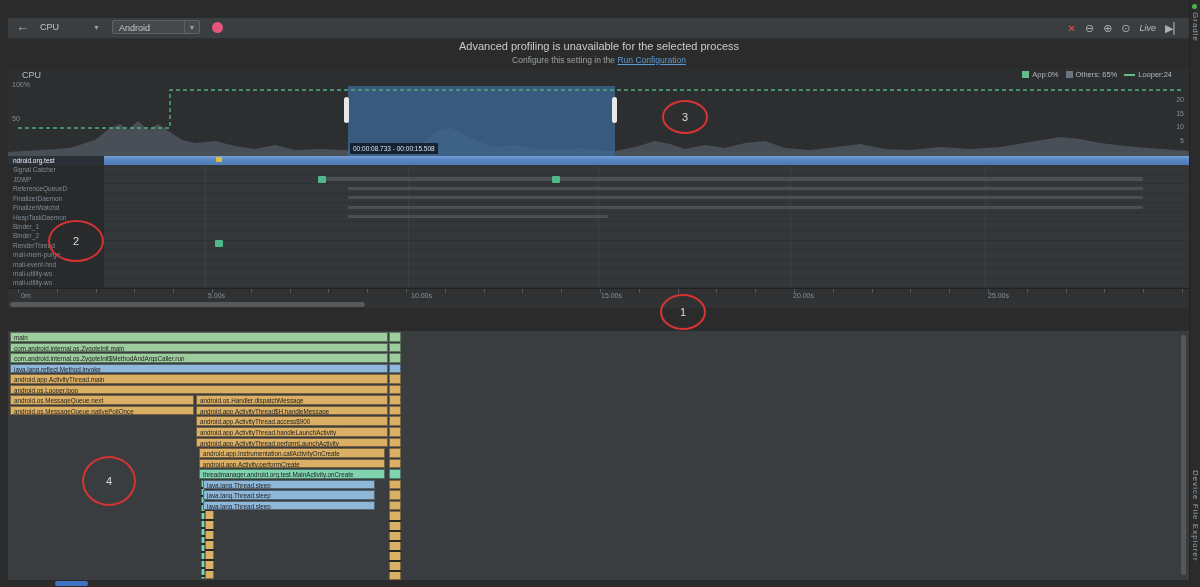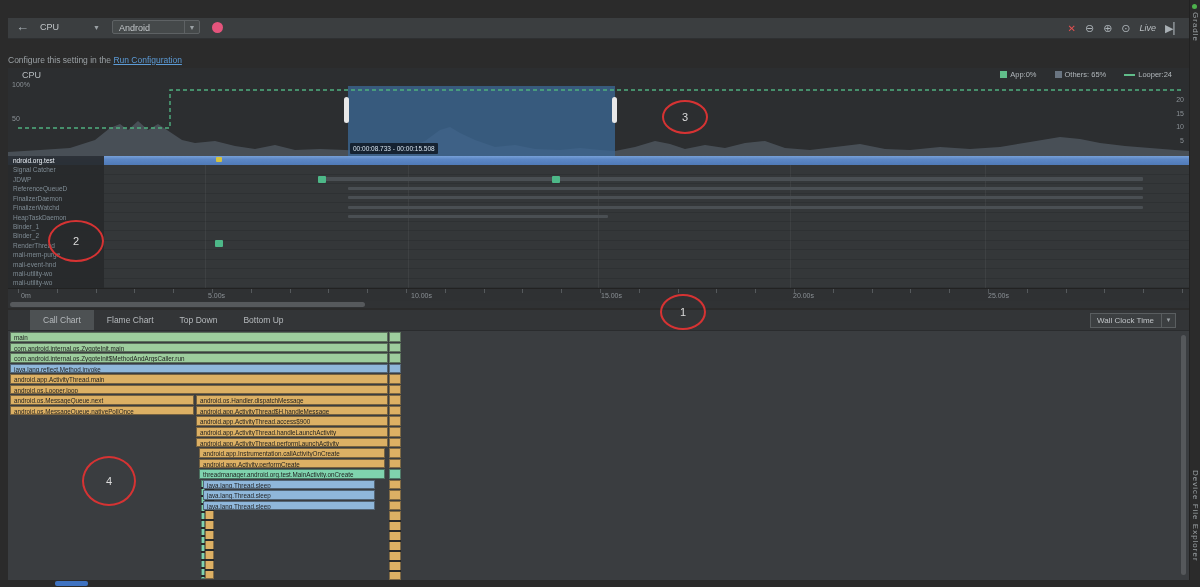--- a/index.html
+++ b/index.html
@@ -22,28 +22,28 @@
   #tb-right .x{color:#e25050;font-size:10px;font-weight:bold;}
   #tb-right .live{font-size:9px;color:#b9bec1;font-style:italic;}
   
   #rstrip{right:0;top:0;width:10px;height:587px;background:#2b2b2b;border-left:1px solid #222;}
   .vtext{writing-mode:vertical-rl;font-size:8px;color:#9aa0a3;letter-spacing:1px;}
   #gradle-dot{position:absolute;left:2px;top:4px;width:5px;height:5px;border-radius:50%;background:#4db24d;}
   #bottombar{left:0;top:580px;width:1200px;height:7px;background:#2b2b2b;}
   #bottom-chip{left:55px;top:581px;width:33px;height:5px;background:#3f73c1;border-radius:2px;}
   
   #banner-title{left:8px;top:40px;width:1182px;text-align:center;font-size:11px;color:#c8ccce;}
-  #banner-sub{left:8px;top:55px;width:1182px;font-size:8.5px;color:#9aa0a4;}
+  #banner-sub{left:8px;top:55px;width:1182px;text-align:center;font-size:8.5px;color:#9aa0a4;}
   #banner-sub a{color:#5c9bd6;text-decoration:underline;cursor:pointer;}
   
   #cpu-region{left:8px;top:68px;width:1182px;height:88px;background:#2c2e30;}
   #cpu-label{position:absolute;left:14px;top:2px;font-size:9px;color:#b9bec1;}
   .yl{position:absolute;left:4px;font-size:7px;color:#8b9196;}
   .yr{position:absolute;right:6px;font-size:7px;color:#8b9196;text-align:right;width:16px;}
-  #legend{position:absolute;right:18px;top:2px;display:flex;gap:18px;align-items:center;font-size:7.5px;color:#b2b8bc;}
+  #legend{position:absolute;right:18px;top:2px;display:flex;gap:7px;align-items:center;font-size:7.5px;color:#b2b8bc;}
   #legend .it{display:flex;gap:3px;align-items:center;}
   #legend .sq{width:7px;height:7px;}
   #legend .dash{width:11px;height:0;border-top:2px dashed #61bd8a;}
   #selection{position:absolute;left:340px;top:18px;width:267px;height:70px;background:rgba(59,102,148,.78);cursor:col-resize;}
   .handle{position:absolute;width:5px;height:26px;top:29px;background:#e8e8e8;border-radius:3px;}
   #sel-chip{position:absolute;left:342px;top:75px;height:11px;background:rgba(15,25,35,.85);color:#d5e2ee;font-size:6.5px;line-height:11px;padding:0 3px;border-radius:1px;}
   
   #threads-region{left:8px;top:156px;width:1182px;height:132px;
      background:repeating-linear-gradient(180deg,#343739 0px,#343739 8.4px,#2e3133 8.4px,#2e3133 9.43px);}
   .gridline{position:absolute;top:0;width:1px;height:132px;background:rgba(255,255,255,.05);}
@@ -97,20 +97,21 @@
     <div id="tb-right">
       <span class="x">✕</span>
       <span>⊖</span>
       <span>⊕</span>
       <span>⊙</span>
       <span class="live">Live</span>
       <span>▶▏</span>
     </div>
   </div>
 
+  <div class="abs" id="banner-title">Advanced profiling is unavailable for the selected process</div>
   <div class="abs" id="banner-sub">
     <span>Configure this setting in the </span><a>Run Configuration</a>
   </div>
 
   <div class="abs" id="cpu-region">
     <svg id="area-svg" width="1182" height="88">
       <polygon fill="#4a5158" fill-opacity="0.95" points="0,84 32,82 62,80 87,72 102,60 112,56 120,62 130,53 140,62 150,56 162,64 174,72 187,75 207,73 227,78 247,81 267,77 287,82 312,81 337,82 357,83 377,84 397,80 417,73 432,62 442,59 452,65 467,72 487,79 507,77 527,81 552,82 572,80 592,82 607,83 627,79 647,73 662,76 677,81 697,77 717,80 737,75 757,73 777,80 802,82 827,79 852,76 877,81 902,82 932,79 962,81 992,79 1022,74 1052,69 1072,71 1092,75 1117,78 1142,80 1167,82 1182,83 1182,88 0,88"></polygon>
     </svg>
     <div id="selection"></div>
     <svg width="1182" height="88" style="pointer-events:none">
@@ -191,32 +192,20 @@
       <div class="ticklabel" style="left: 13px;">0m</div>
       <div class="ticklabel" style="left: 200px;">5.00s</div>
       <div class="ticklabel" style="left: 403px;">10.00s</div>
       <div class="ticklabel" style="left: 593px;">15.00s</div>
       <div class="ticklabel" style="left: 785px;">20.00s</div>
       <div class="ticklabel" style="left: 980px;">25.00s</div>
     </div>
   <div class="abs" id="hscroll"></div>
   <div class="abs" id="hthumb"></div>
 
-  <div class="abs" id="tabstrip">
-      <div class="tab selected">Call Chart</div>
-      <div class="tab">Flame Chart</div>
-      <div class="tab">Top Down</div>
-      <div class="tab">Bottom Up</div>
-    </div>
-  <div class="abs" style="left:8px;top:310px;width:1182px;height:21px;pointer-events:none">
-    <div id="clock-dd" style="pointer-events:auto">
-      <span>Wall Clock Time</span>
-      <span class="arrbox">▼</span>
-    </div>
-  </div>
 
   <div class="abs" id="callchart">
     <div id="colL">
         <div class="colcell stripes-t" style="left: 193px; top: 149px; width: 4px; height: 99px;"></div>
         <div class="colcell stripes-o" style="left: 197px; top: 149px; width: 9px; height: 99px;"></div>
       </div>
     <div id="colR">
         <div class="colcell f-green" style="left: 381px; top: 1px; width: 12px; height: 9.6px;"></div>
         <div class="colcell f-green" style="left: 381px; top: 11.55px; width: 12px; height: 9.6px;"></div>
         <div class="colcell f-green" style="left: 381px; top: 22.1px; width: 12px; height: 9.6px;"></div>

